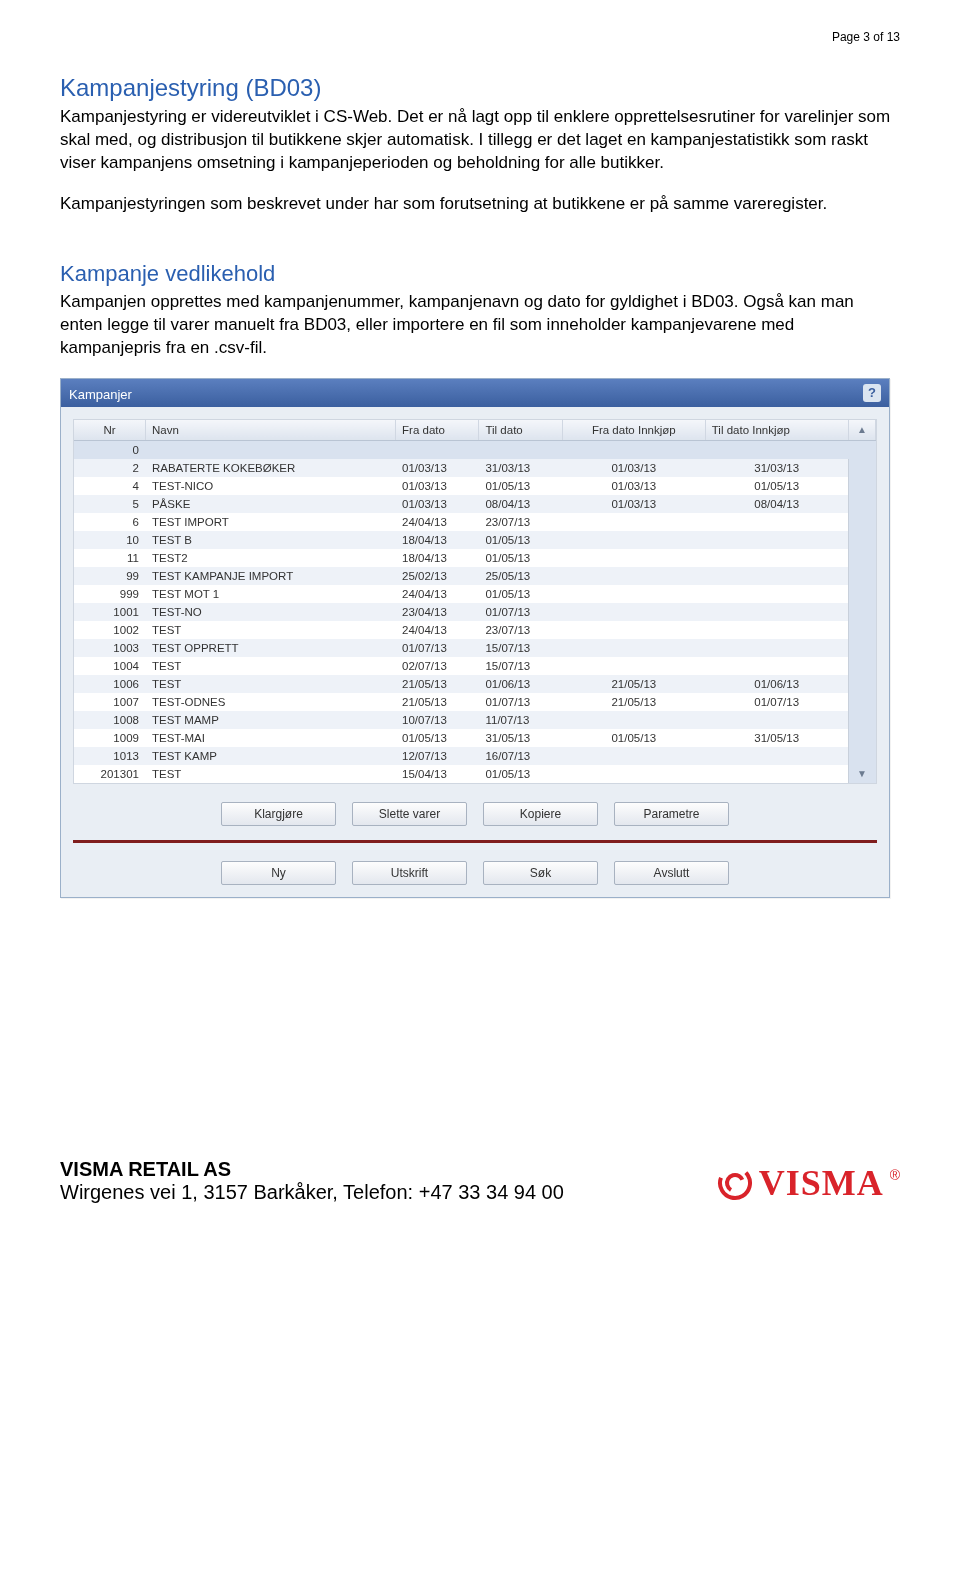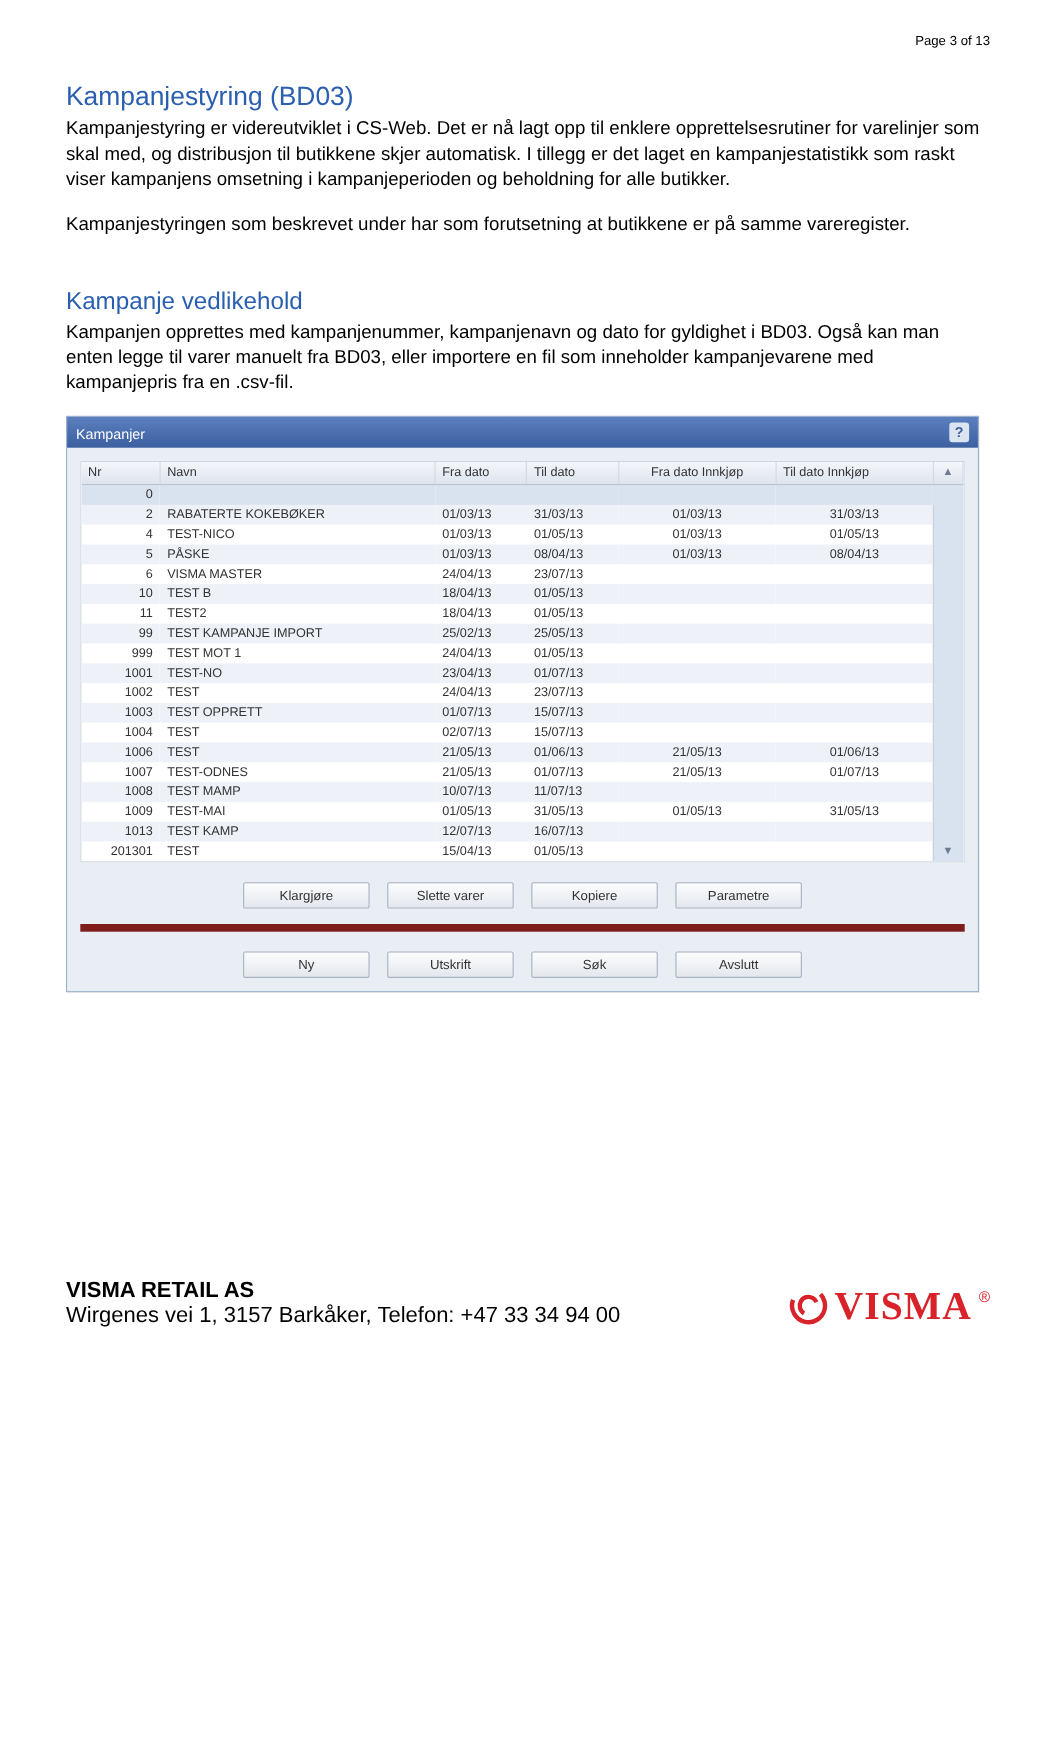--- a/index.html
+++ b/index.html
@@ -81,21 +81,21 @@
   table.data-table th {
     background: linear-gradient(#f4f6fa, #dde4ee);
     border-bottom: 1px solid #b9c4d3;
     border-right: 1px solid #d0d7e2;
     padding: 4px 6px;
     font-weight: normal;
     color: #333;
     text-align: left;
     font-size: 11.5px;
   }
-  table.data-table th.num { text-align: left; }
+  table.data-table th.num { text-align: center; }
   table.data-table td {
     padding: 3px 6px;
     border-right: 1px solid transparent;
     white-space: nowrap;
   }
   table.data-table td.num { text-align: right; }
   table.data-table tr.alt { background: #eef2f8; }
   table.data-table tr.active td { background: #d9e2ef; }
   .scroll-col {
     width: 16px;
@@ -109,21 +109,21 @@
     line-height: 12px;
   }
   
   .button-row {
     display: flex;
     justify-content: center;
     gap: 16px;
     padding: 18px 0 6px 0;
   }
   .button-row.sep {
-    border-top: 7px solid #7f1d1d;
+    border-top: 3px solid #7f1d1d;
     margin-top: 8px;
   }
   .btn {
     min-width: 115px;
     padding: 4px 0;
     font-size: 12px;
     color: #333;
     background: linear-gradient(#fdfdfd, #e3e7ee);
     border: 1px solid #a8b2c0;
     border-radius: 2px;
@@ -228,21 +228,21 @@
             <tr class="alt">
               <td class="num">5</td>
               <td>PÅSKE</td>
               <td>01/03/13</td>
               <td>08/04/13</td>
               <td style="text-align:center">01/03/13</td>
               <td style="text-align:center">08/04/13</td>
             </tr>
             <tr>
               <td class="num">6</td>
-              <td>VISMA MASTER</td>
+              <td>TEST IMPORT</td>
               <td>24/04/13</td>
               <td>23/07/13</td>
               <td style="text-align:center"></td>
               <td style="text-align:center"></td>
             </tr>
             <tr class="alt">
               <td class="num">10</td>
               <td>TEST B</td>
               <td>18/04/13</td>
               <td>01/05/13</td>

